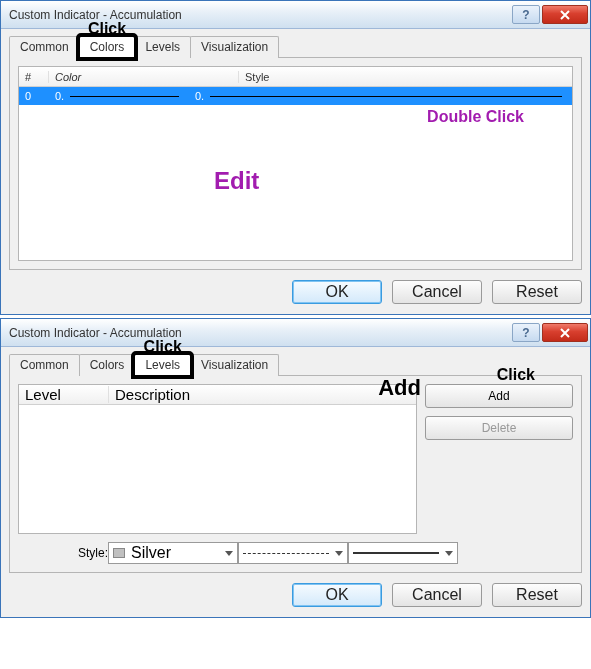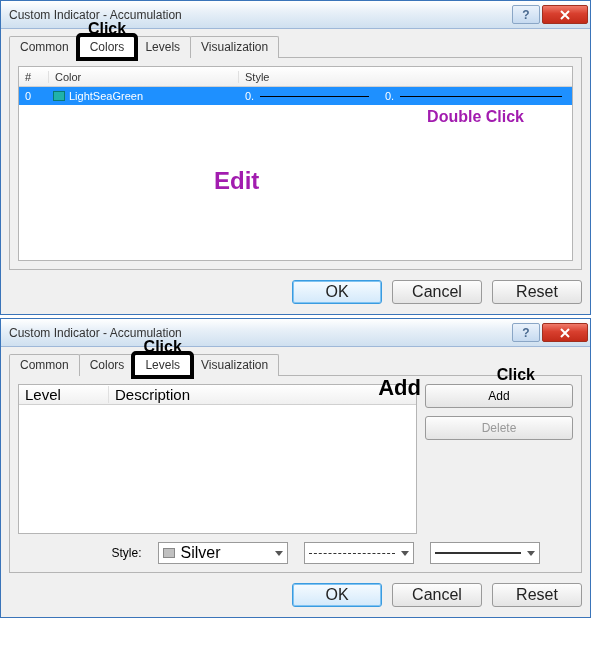--- a/index.html
+++ b/index.html
@@ -108,21 +108,21 @@
   .colors-header {
     display:flex;
     background:linear-gradient(to bottom,#fff,#f0f0f0);
     border-bottom:1px solid #d0d0d0;
     height:20px;
     align-items:center;
     font-size:11px;
     color:#333;
   }
   .ch-num{width:30px;padding-left:6px;border-right:1px solid #e0e0e0;}
-  .ch-color{width:190px;padding-left:6px;border-right:1px solid #e0e0e0;}
+  .ch-color{width:190px;padding-left:6px;border-right:1px solid #e0e0e0;font-style:italic;}
   .ch-width{width:140px;padding-left:6px;border-right:1px solid #e0e0e0;}
   .ch-style{flex:1;padding-left:6px;}
   .color-row{
     display:flex;
     height:18px;
     align-items:center;
     background:#1e90ff;
     color:#fff;
     font-size:11px;
   }
@@ -214,24 +214,23 @@
   }
   .add-annot{
     position:absolute;
     font-family:Verdana,sans-serif;
     font-weight:bold;font-size:22px;
     top:-1px; right:160px;
   }
   .style-row{
     display:flex;
     align-items:center;
-    gap:16px;
+    gap:0;
     margin-top:8px;
     padding-left:60px;
-    justify-content:center;
   }
   .combo{
     height:22px;
     border:1px solid #9a9a9a;
     background:#fff;
     display:flex;align-items:center;
     padding:0 4px;
     gap:6px;
     font-size:16px;
     cursor:pointer;
@@ -278,24 +277,20 @@
     </div>
     <div class="tab-panel">
       <div class="colors-table">
         <div class="colors-header">
           <div class="ch-num">#</div>
           <div class="ch-color">Color</div>
           <div class="ch-style">Style</div>
         </div>
         <div class="color-row">
           <div class="cr-num">0</div>
-          <div class="cr-color">
-            <span class="color-swatch"></span>
-            <span>LightSeaGreen</span>
-          </div>
           <div class="cr-width">
             <span>0.</span>
             <span class="line-sample"></span>
           </div>
           <div class="cr-style">
             <span>0.</span>
             <span class="line-sample"></span>
           </div>
         </div>
         <div class="annot dblclick-annot">Double Click</div>

